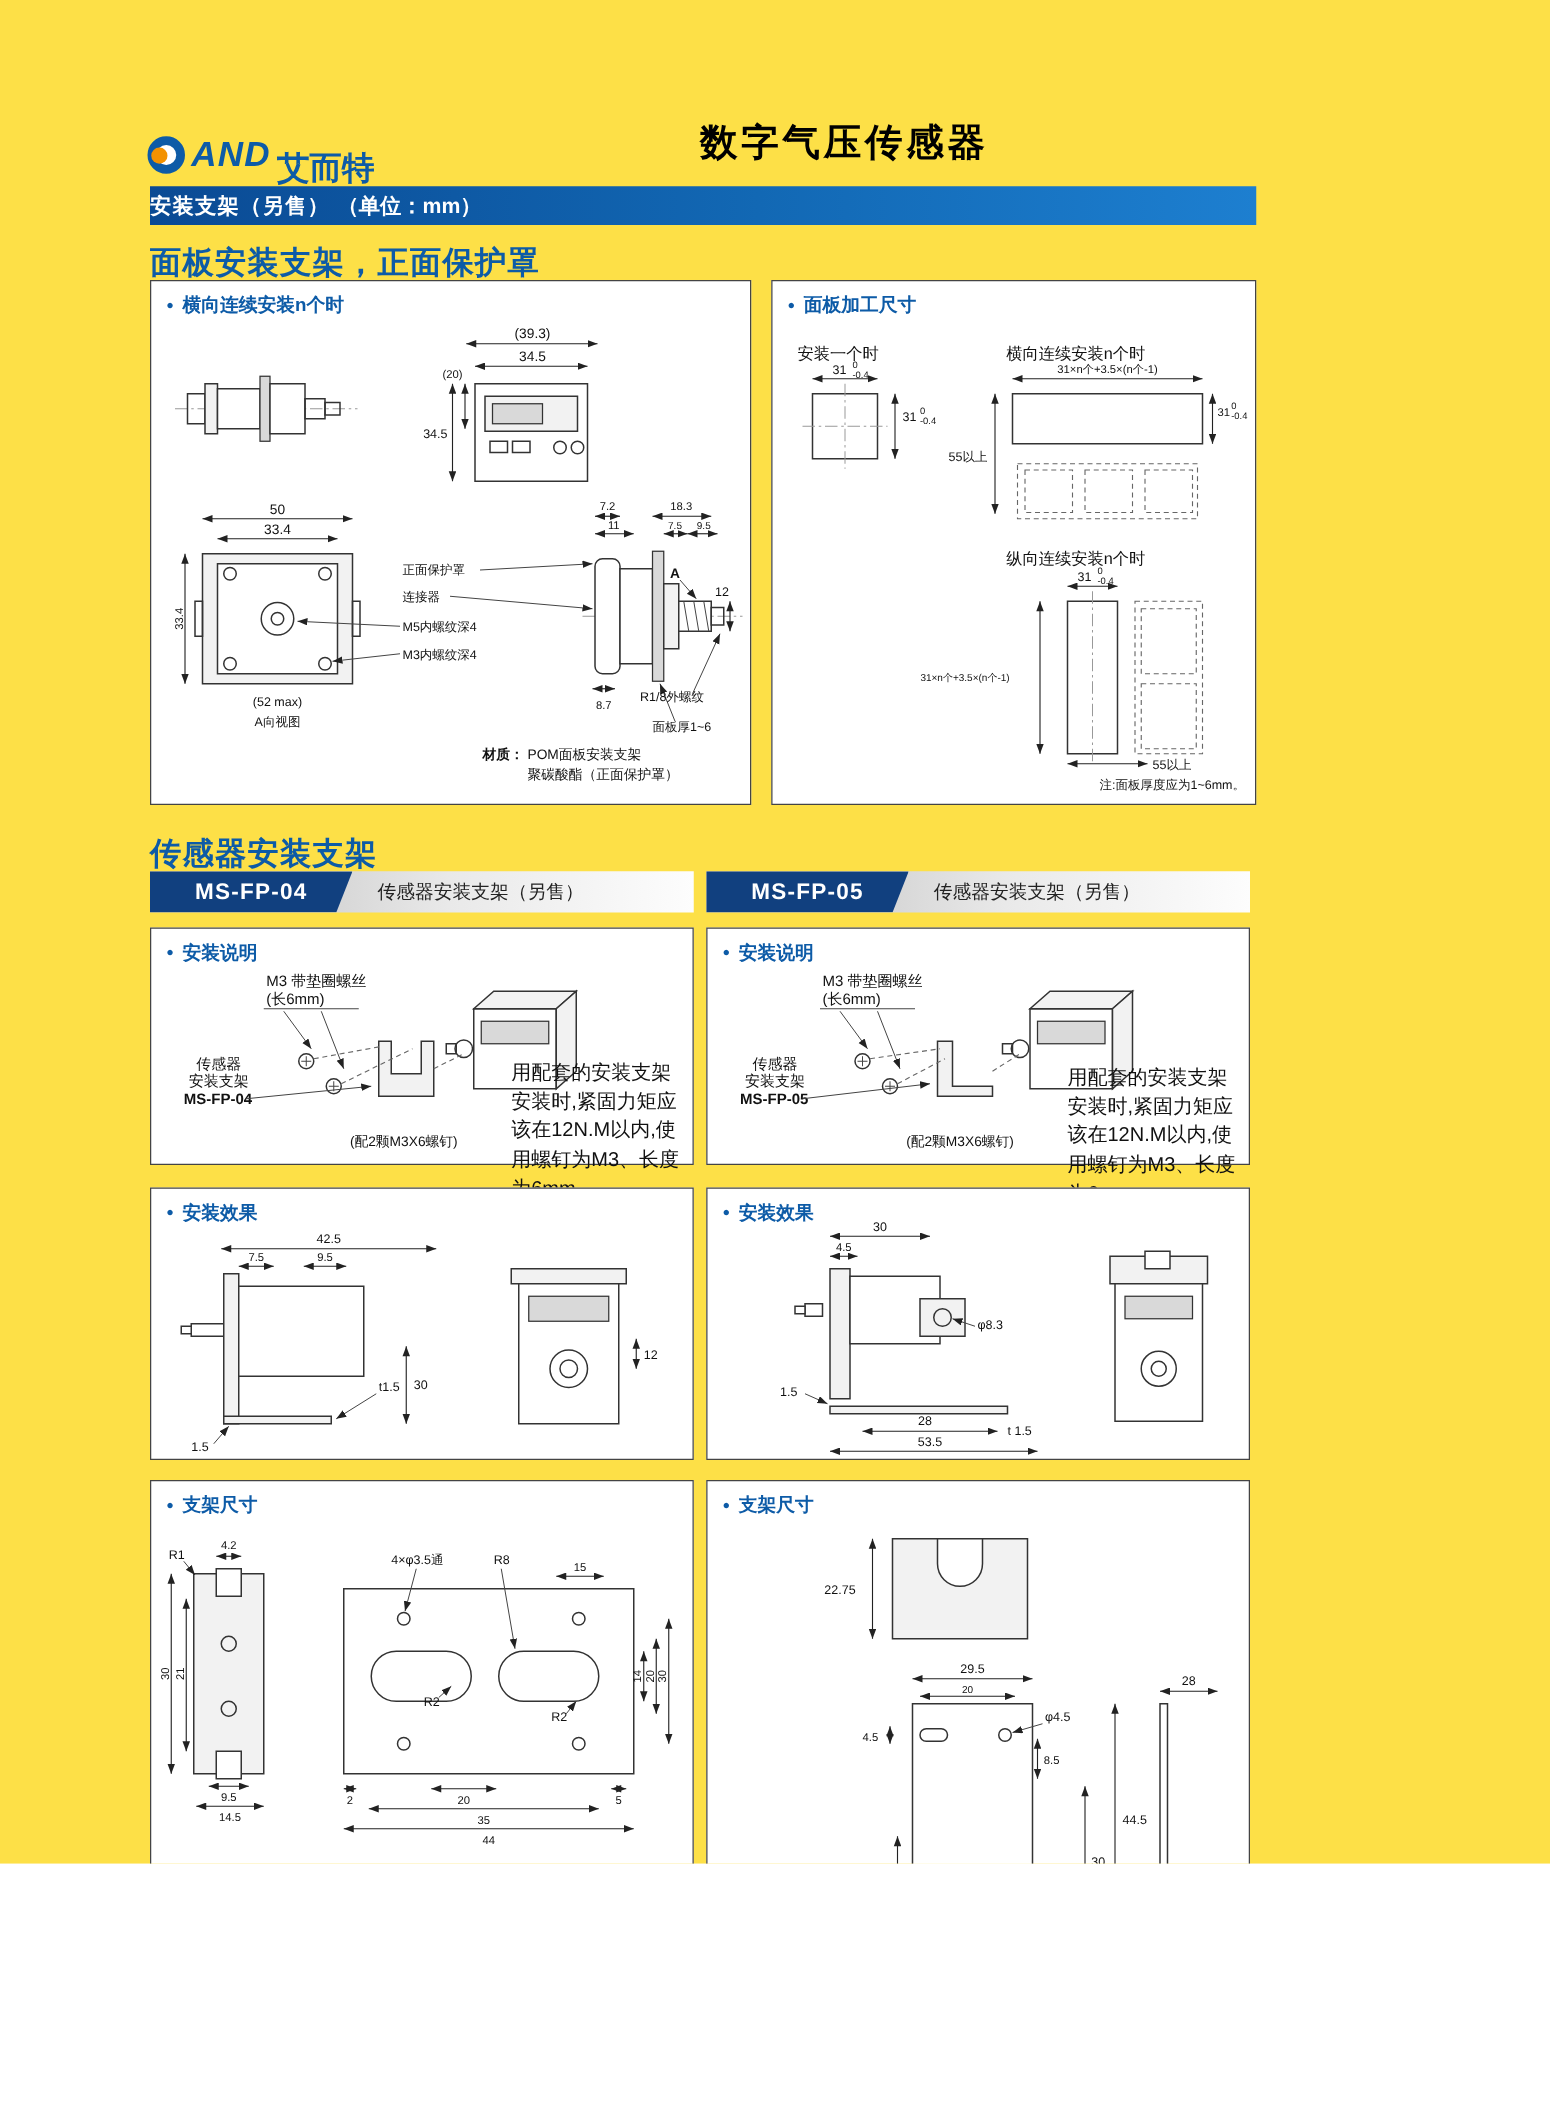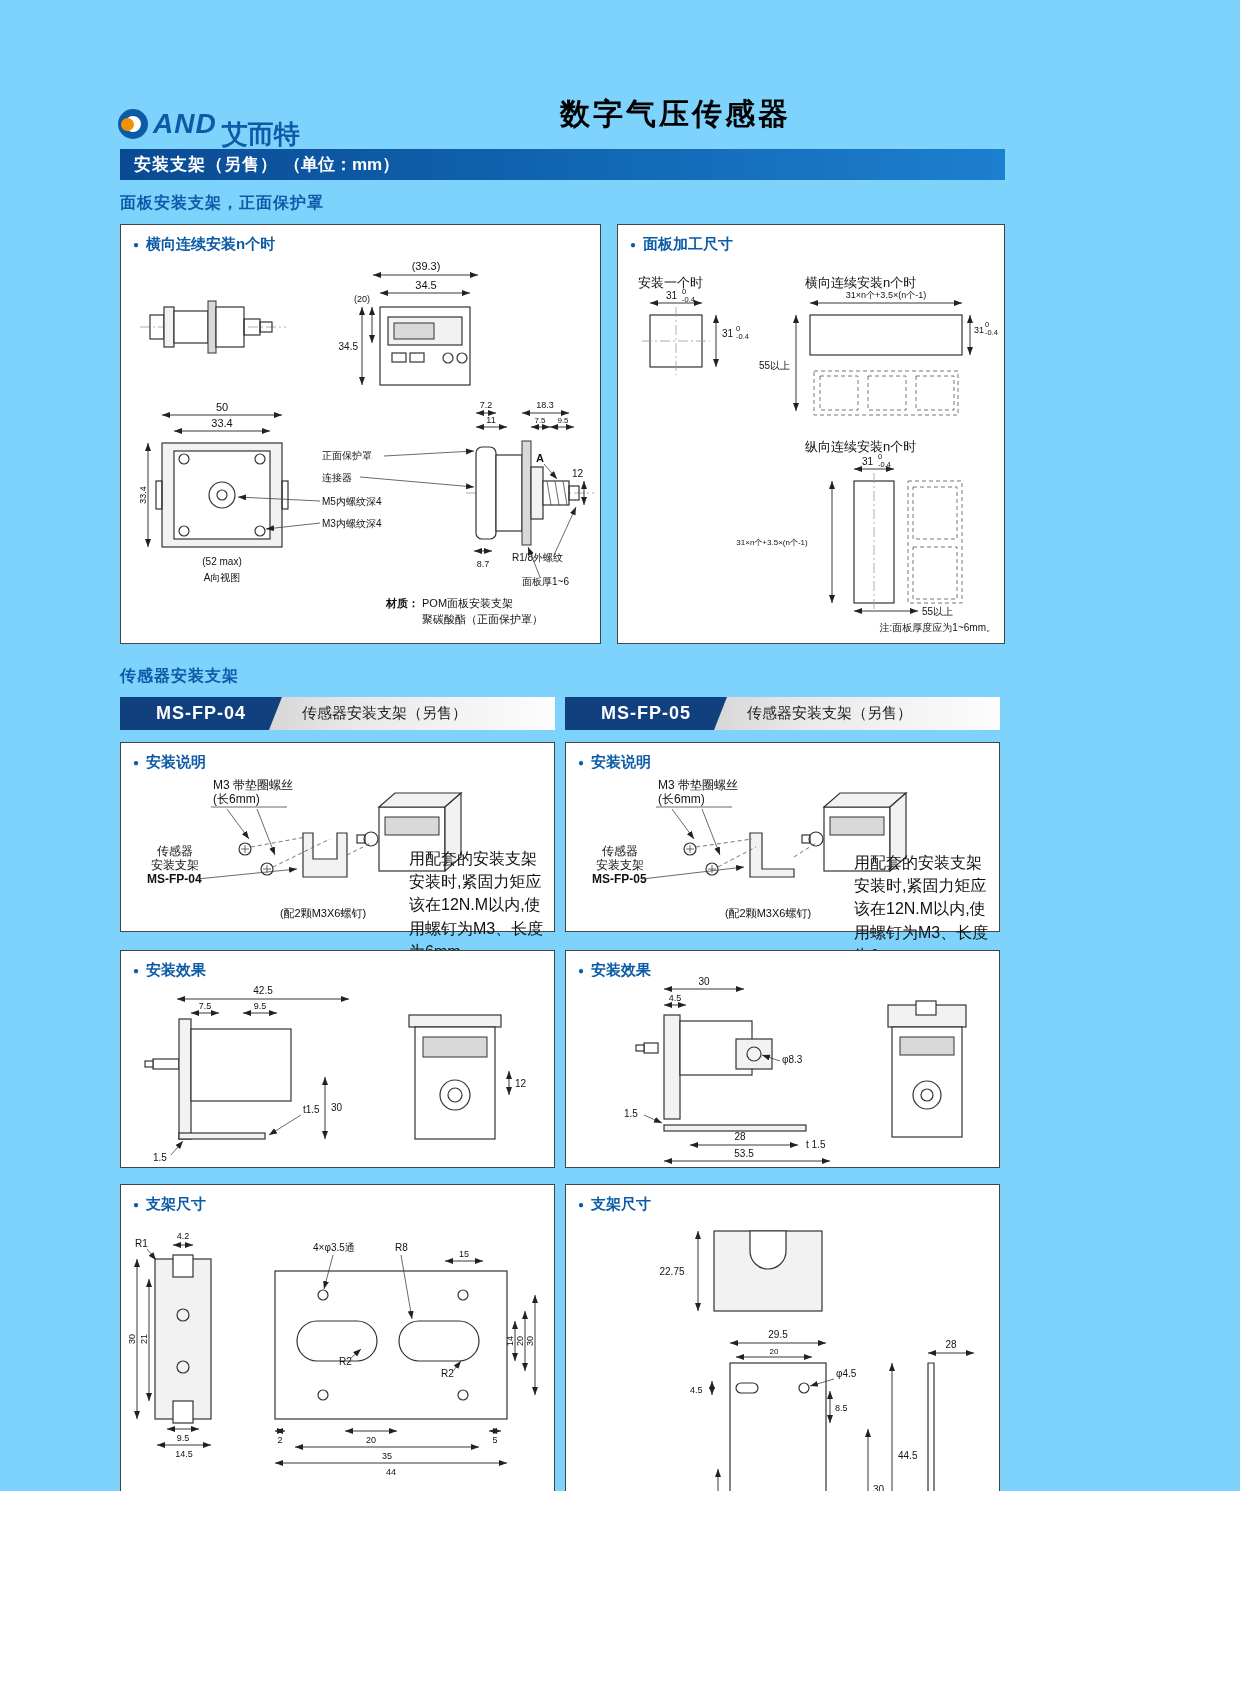--- a/index.html
+++ b/index.html
@@ -1,27 +1,27 @@
 <!DOCTYPE html>
 <html><head>
 <meta charset="utf-8">
 <style>
 *{margin:0;padding:0;box-sizing:border-box;}
 body{background:#fff;}
-.page{position:relative;width:1240px;height:1491px;background:#7dd3fc;font-family:"Liberation Sans",sans-serif;color:#111;overflow:hidden;}
+.page{position:relative;width:1240px;height:1491px;background:#fde047;font-family:"Liberation Sans",sans-serif;color:#111;overflow:hidden;}
 .logo{position:absolute;left:118px;top:96px;display:flex;align-items:center;gap:5px;}
 .logo-icon{width:30px;height:30px;border-radius:50%;border:7px solid #0d5ba7;position:relative;background:#fff;}
 .logo-icon::after{content:"";position:absolute;left:-4px;top:2px;width:13px;height:13px;background:#f39200;border-radius:50%;}
 .logo-and{font-size:28px;font-weight:bold;font-style:italic;color:#0d5ba7;letter-spacing:1px;}
 .logo-cn{font-size:26px;font-weight:bold;color:#0d5ba7;margin-top:21px;}
 .doc-title{position:absolute;top:94px;left:560px;width:445px;font-size:30px;font-weight:bold;color:#000;letter-spacing:3px;}
-.banner{position:absolute;left:120px;top:149px;width:885px;height:31px;background:linear-gradient(90deg,#0a4a94,#1268b4 55%,#1d7fd0);color:#fff;display:flex;align-items:center;padding-left:14px;}
+.banner{position:absolute;left:120px;top:149px;width:885px;height:31px;background:linear-gradient(90deg,#0a4a94,#1268b4 55%,#1d7fd0);color:#fff;display:flex;align-items:center;}
 .banner-title{font-size:17px;font-weight:bold;letter-spacing:1px;}
 .banner-unit{font-size:17px;font-weight:bold;margin-left:6px;}
-.sec-title{position:absolute;color:#0d5ba7;font-size:16px;font-weight:bold;letter-spacing:1px;}
+.sec-title{position:absolute;color:#0d5ba7;font-size:25px;font-weight:bold;letter-spacing:1px;}
 .dbox{position:absolute;border:1.5px solid #444;background:#fff;}
 .box-title{position:absolute;top:10px;left:12px;color:#0d5ba7;font-weight:bold;font-size:15px;display:flex;align-items:center;gap:7px;z-index:2;}
 .blt{font-size:10px;color:#0d5ba7;}
 .tabrow{position:absolute;height:33px;}
 .strip{position:absolute;left:0;top:0;right:0;bottom:0;background:linear-gradient(90deg,#b9b9b9,#e9e9e9 55%,#fdfdfd);display:flex;align-items:center;text-align:right;}
 .strip-label{margin-left:182px;font-size:15px;color:#222;}
 .tab{position:absolute;left:0;top:0;bottom:0;width:162px;background:#11407f;color:#fff;display:flex;align-items:center;justify-content:center;font-weight:bold;font-size:18px;letter-spacing:1px;clip-path:polygon(0 0,100% 0,calc(100% - 13px) 100%,0 100%);}
 .inote{position:absolute;font-size:16px;line-height:1.45;color:#111;}
 .page-num{position:absolute;left:1082px;top:1616px;font-size:22px;font-family:"Liberation Serif",serif;color:#000;}
 svg{display:block;position:absolute;}

